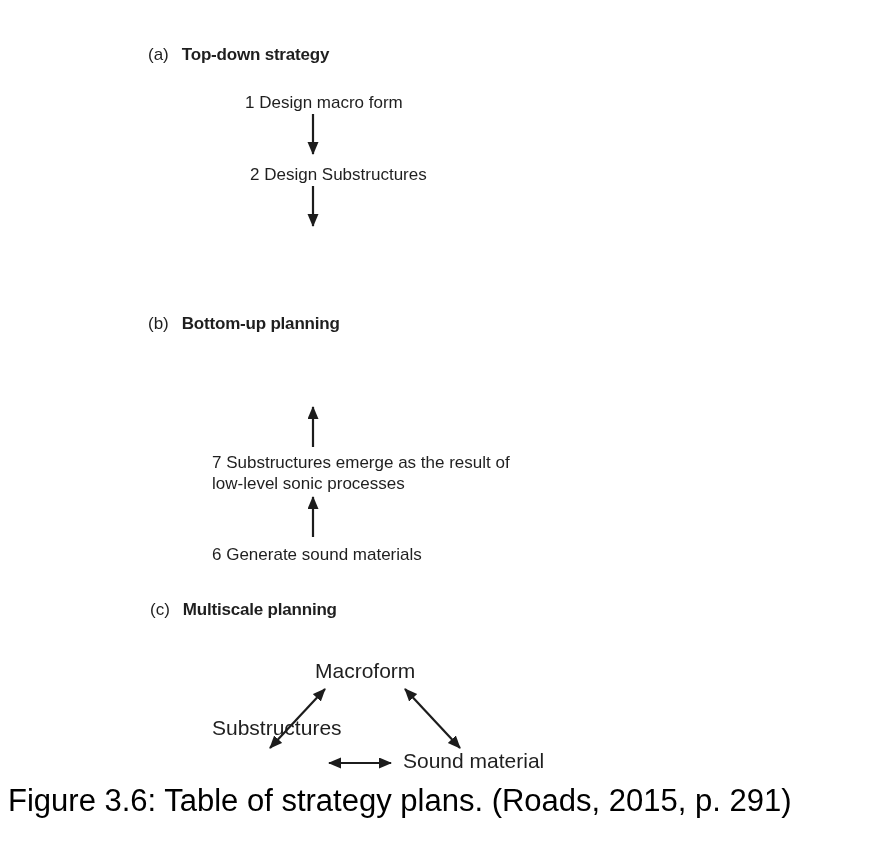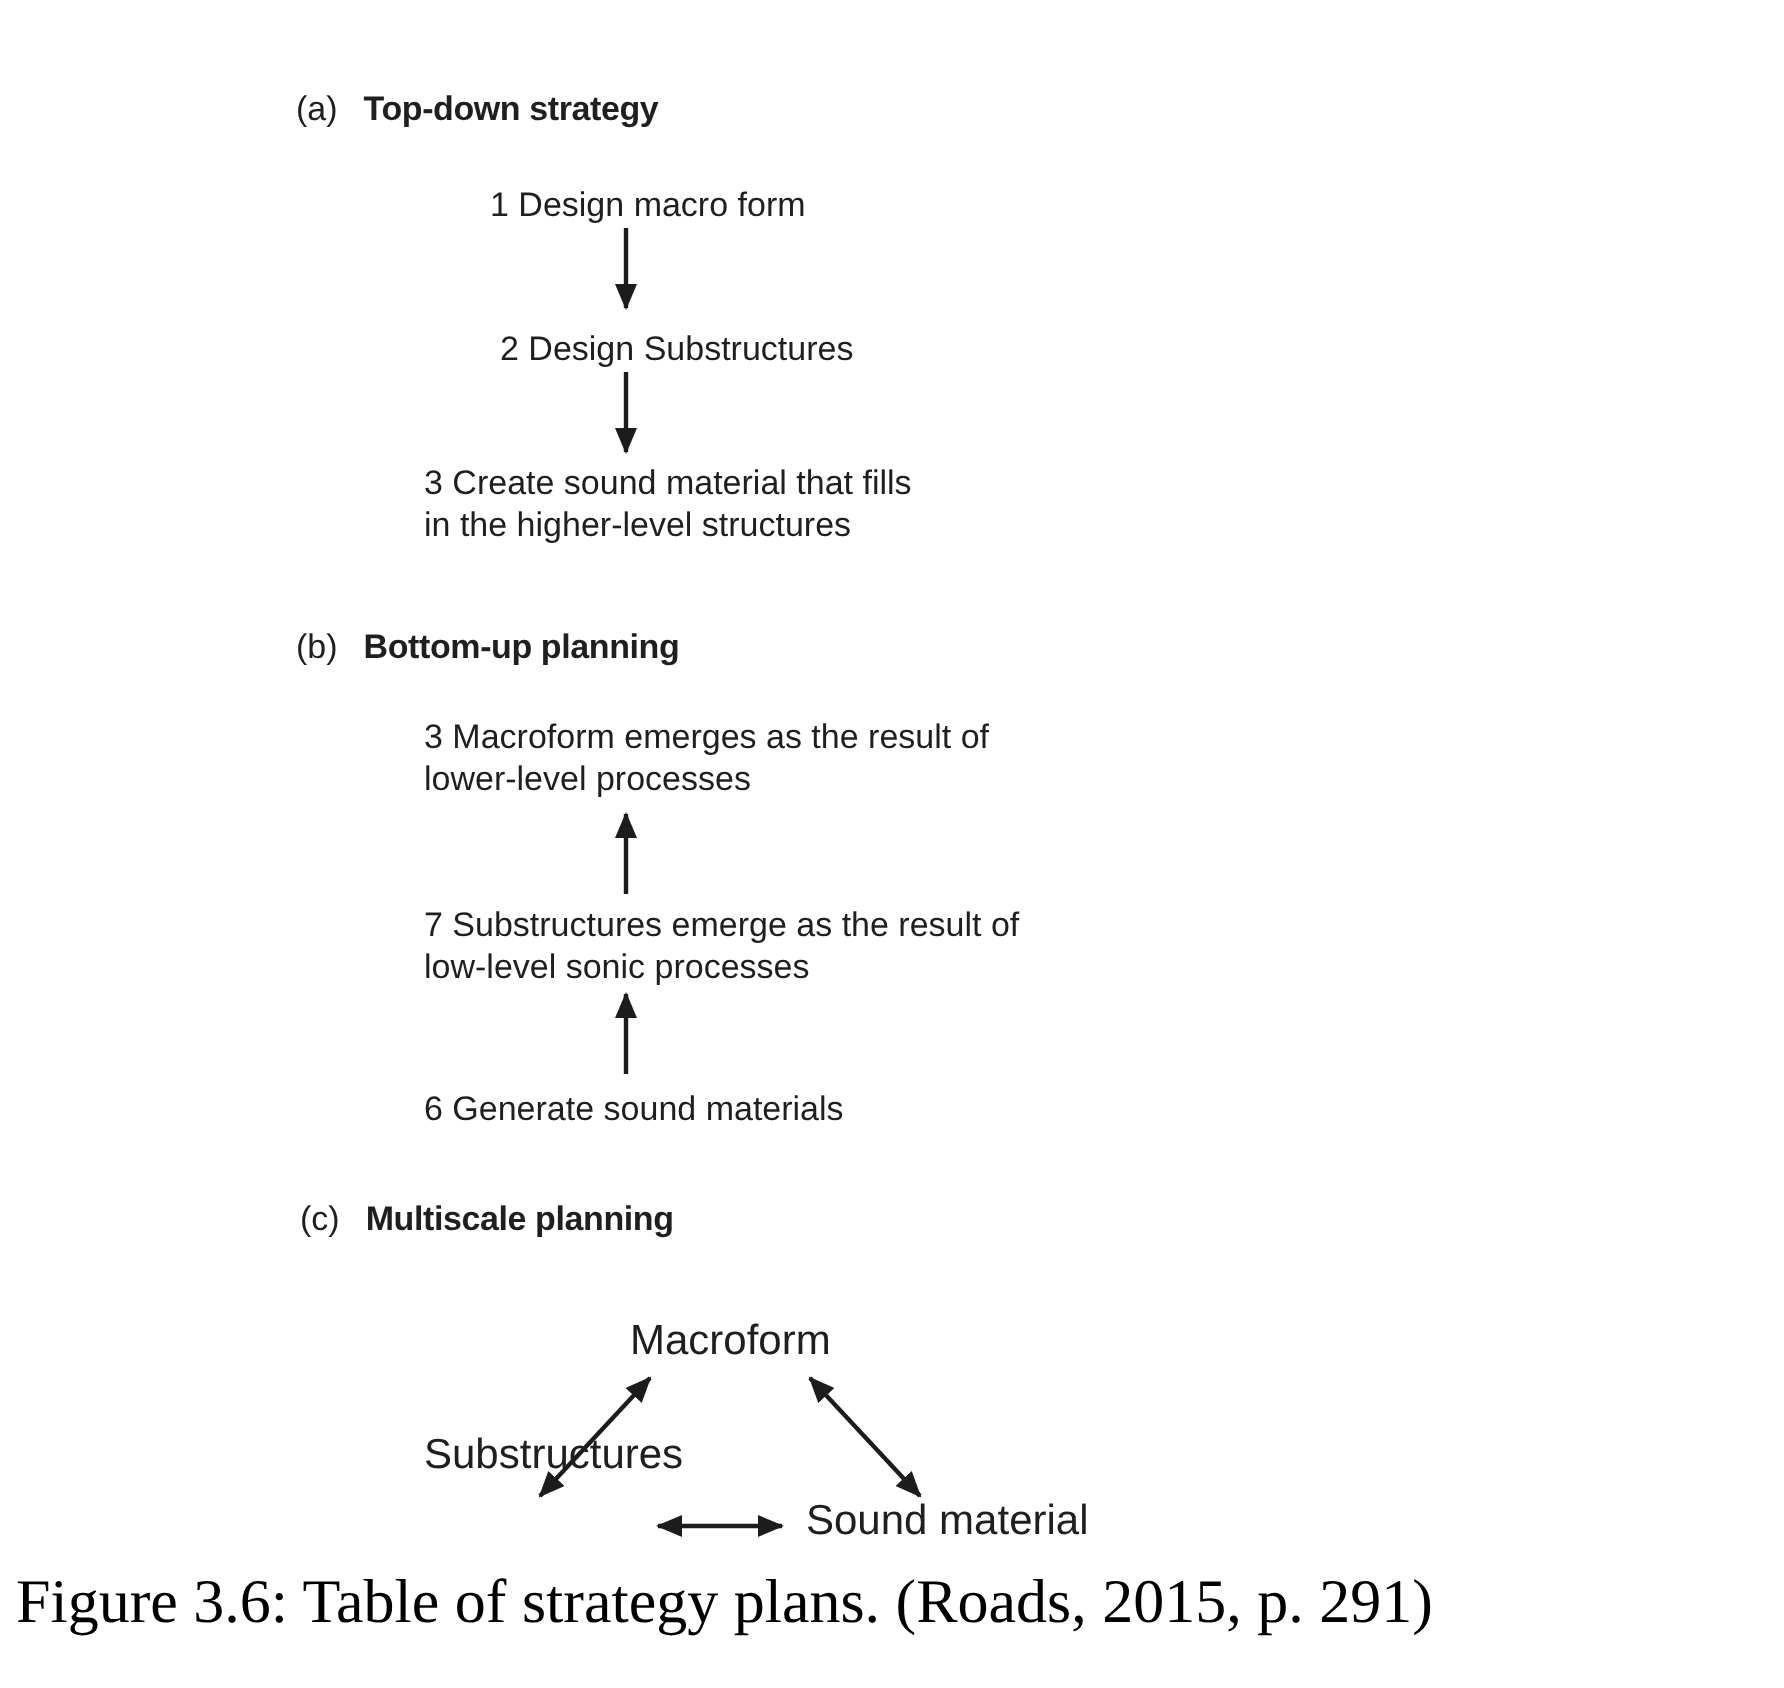--- a/index.html
+++ b/index.html
@@ -31,21 +31,21 @@
     line-height: 21px;
     white-space: pre-line;
   }
   .node {
     font-size: 21px;
     line-height: 20px;
     white-space: nowrap;
   }
   .arrow-svg { display: block; }
   .caption {
-    font-family: Liberation Serif, serif;
+    font-family: Liberation Sans, sans-serif;
     font-size: 31px;
     line-height: 36px;
     color: #000000;
     white-space: nowrap;
   }
   svg line { stroke: #1c1c1c; stroke-width: 2.2; }
   svg .head { fill: #1c1c1c; }
 </style>
 </head>
 <body>
@@ -70,30 +70,26 @@
   <svg class="abs arrow-svg" style="left:303px; top:113px;" width="20" height="44">
     <line x1="10" y1="1" x2="10" y2="41" marker-end="url(#ah)"></line>
   </svg>
 
   <div class="abs step" style="left:212px; top:164px;margin-left:38px;">2 Design Substructures</div>
 
   <svg class="abs arrow-svg" style="left:303px; top:185px;" width="20" height="44">
     <line x1="10" y1="1" x2="10" y2="41" marker-end="url(#ah)"></line>
   </svg>
 
-  <div class="abs step" style="left:212px; top:231px;">3 Create sound material that fills
-in the higher-level structures</div>
 
   <div class="abs heading" style="left:148px; top:314px;">
     <span class="sec-label">(b)</span>
     <span class="sec-title">Bottom-up planning</span>
   </div>
 
-  <div class="abs step" style="left:212px; top:358px;">3 Macroform emerges as the result of
-lower-level processes</div>
 
   <svg class="abs arrow-svg" style="left:303px; top:404px;" width="20" height="44">
     <line x1="10" y1="43" x2="10" y2="3" marker-end="url(#ah)"></line>
   </svg>
 
   <div class="abs step" style="left:212px; top:452px;">7 Substructures emerge as the result of
 low-level sonic processes</div>
 
   <svg class="abs arrow-svg" style="left:303px; top:494px;" width="20" height="44">
     <line x1="10" y1="43" x2="10" y2="3" marker-end="url(#ah)"></line>

